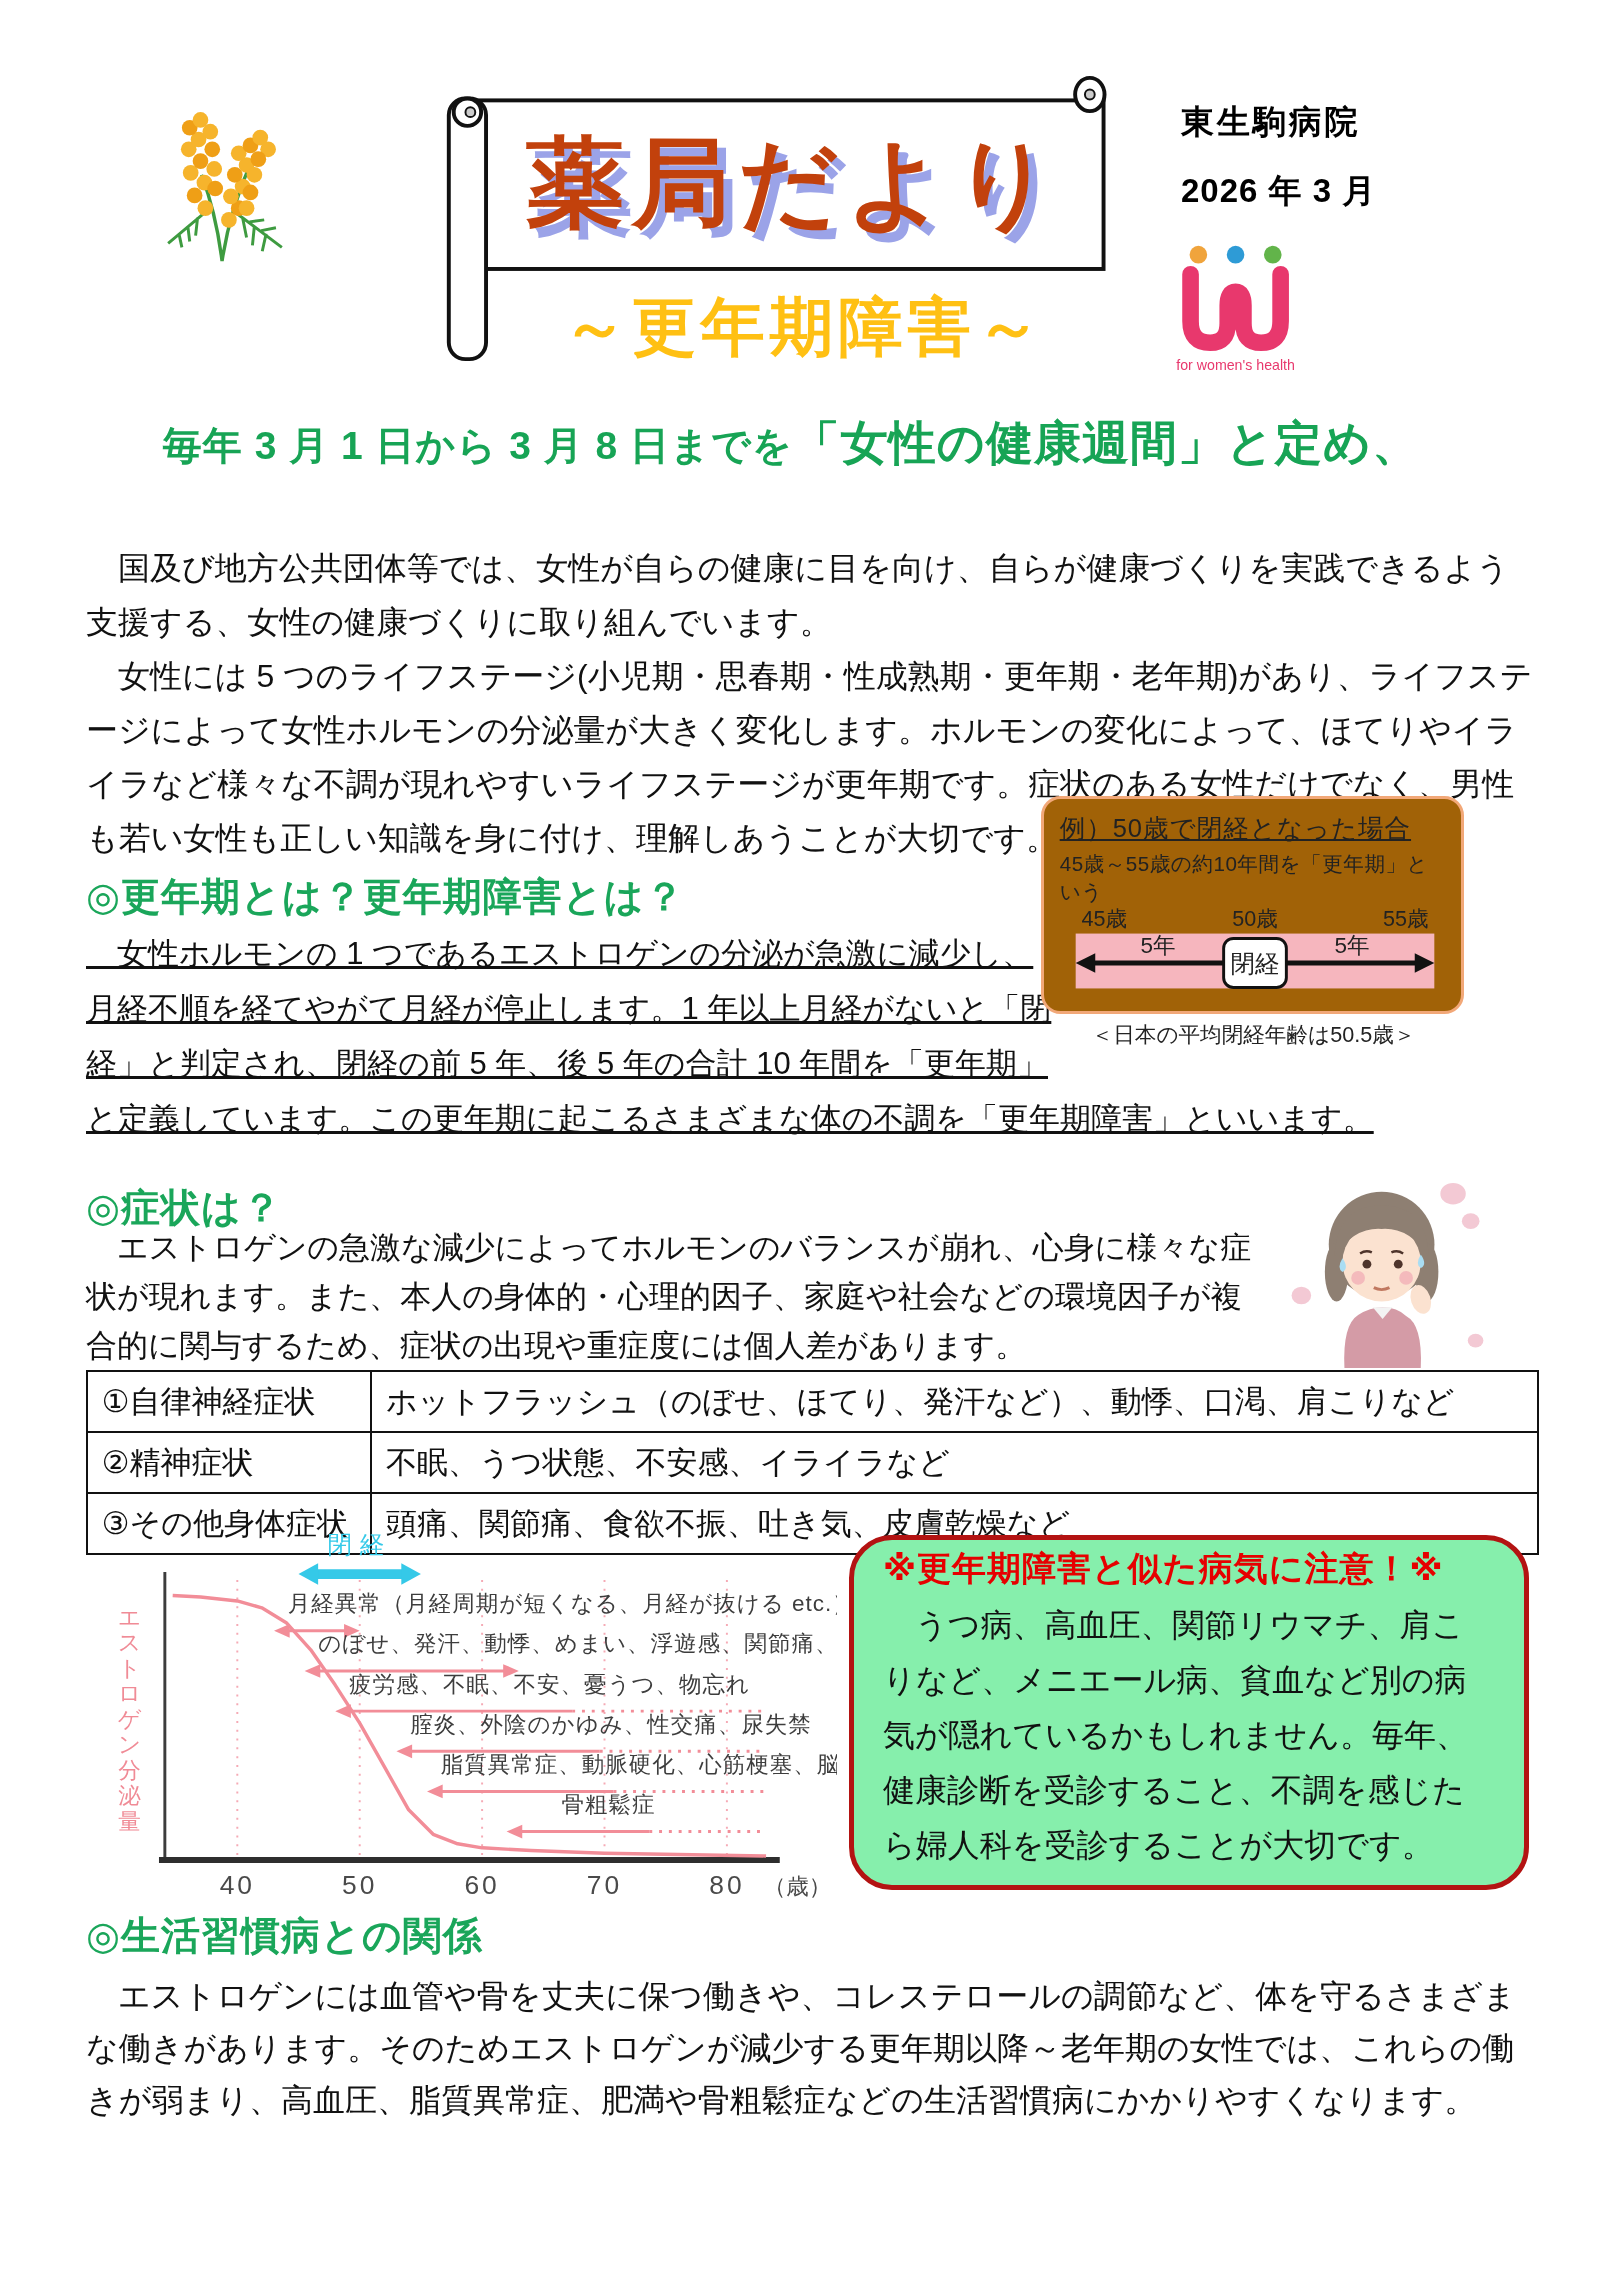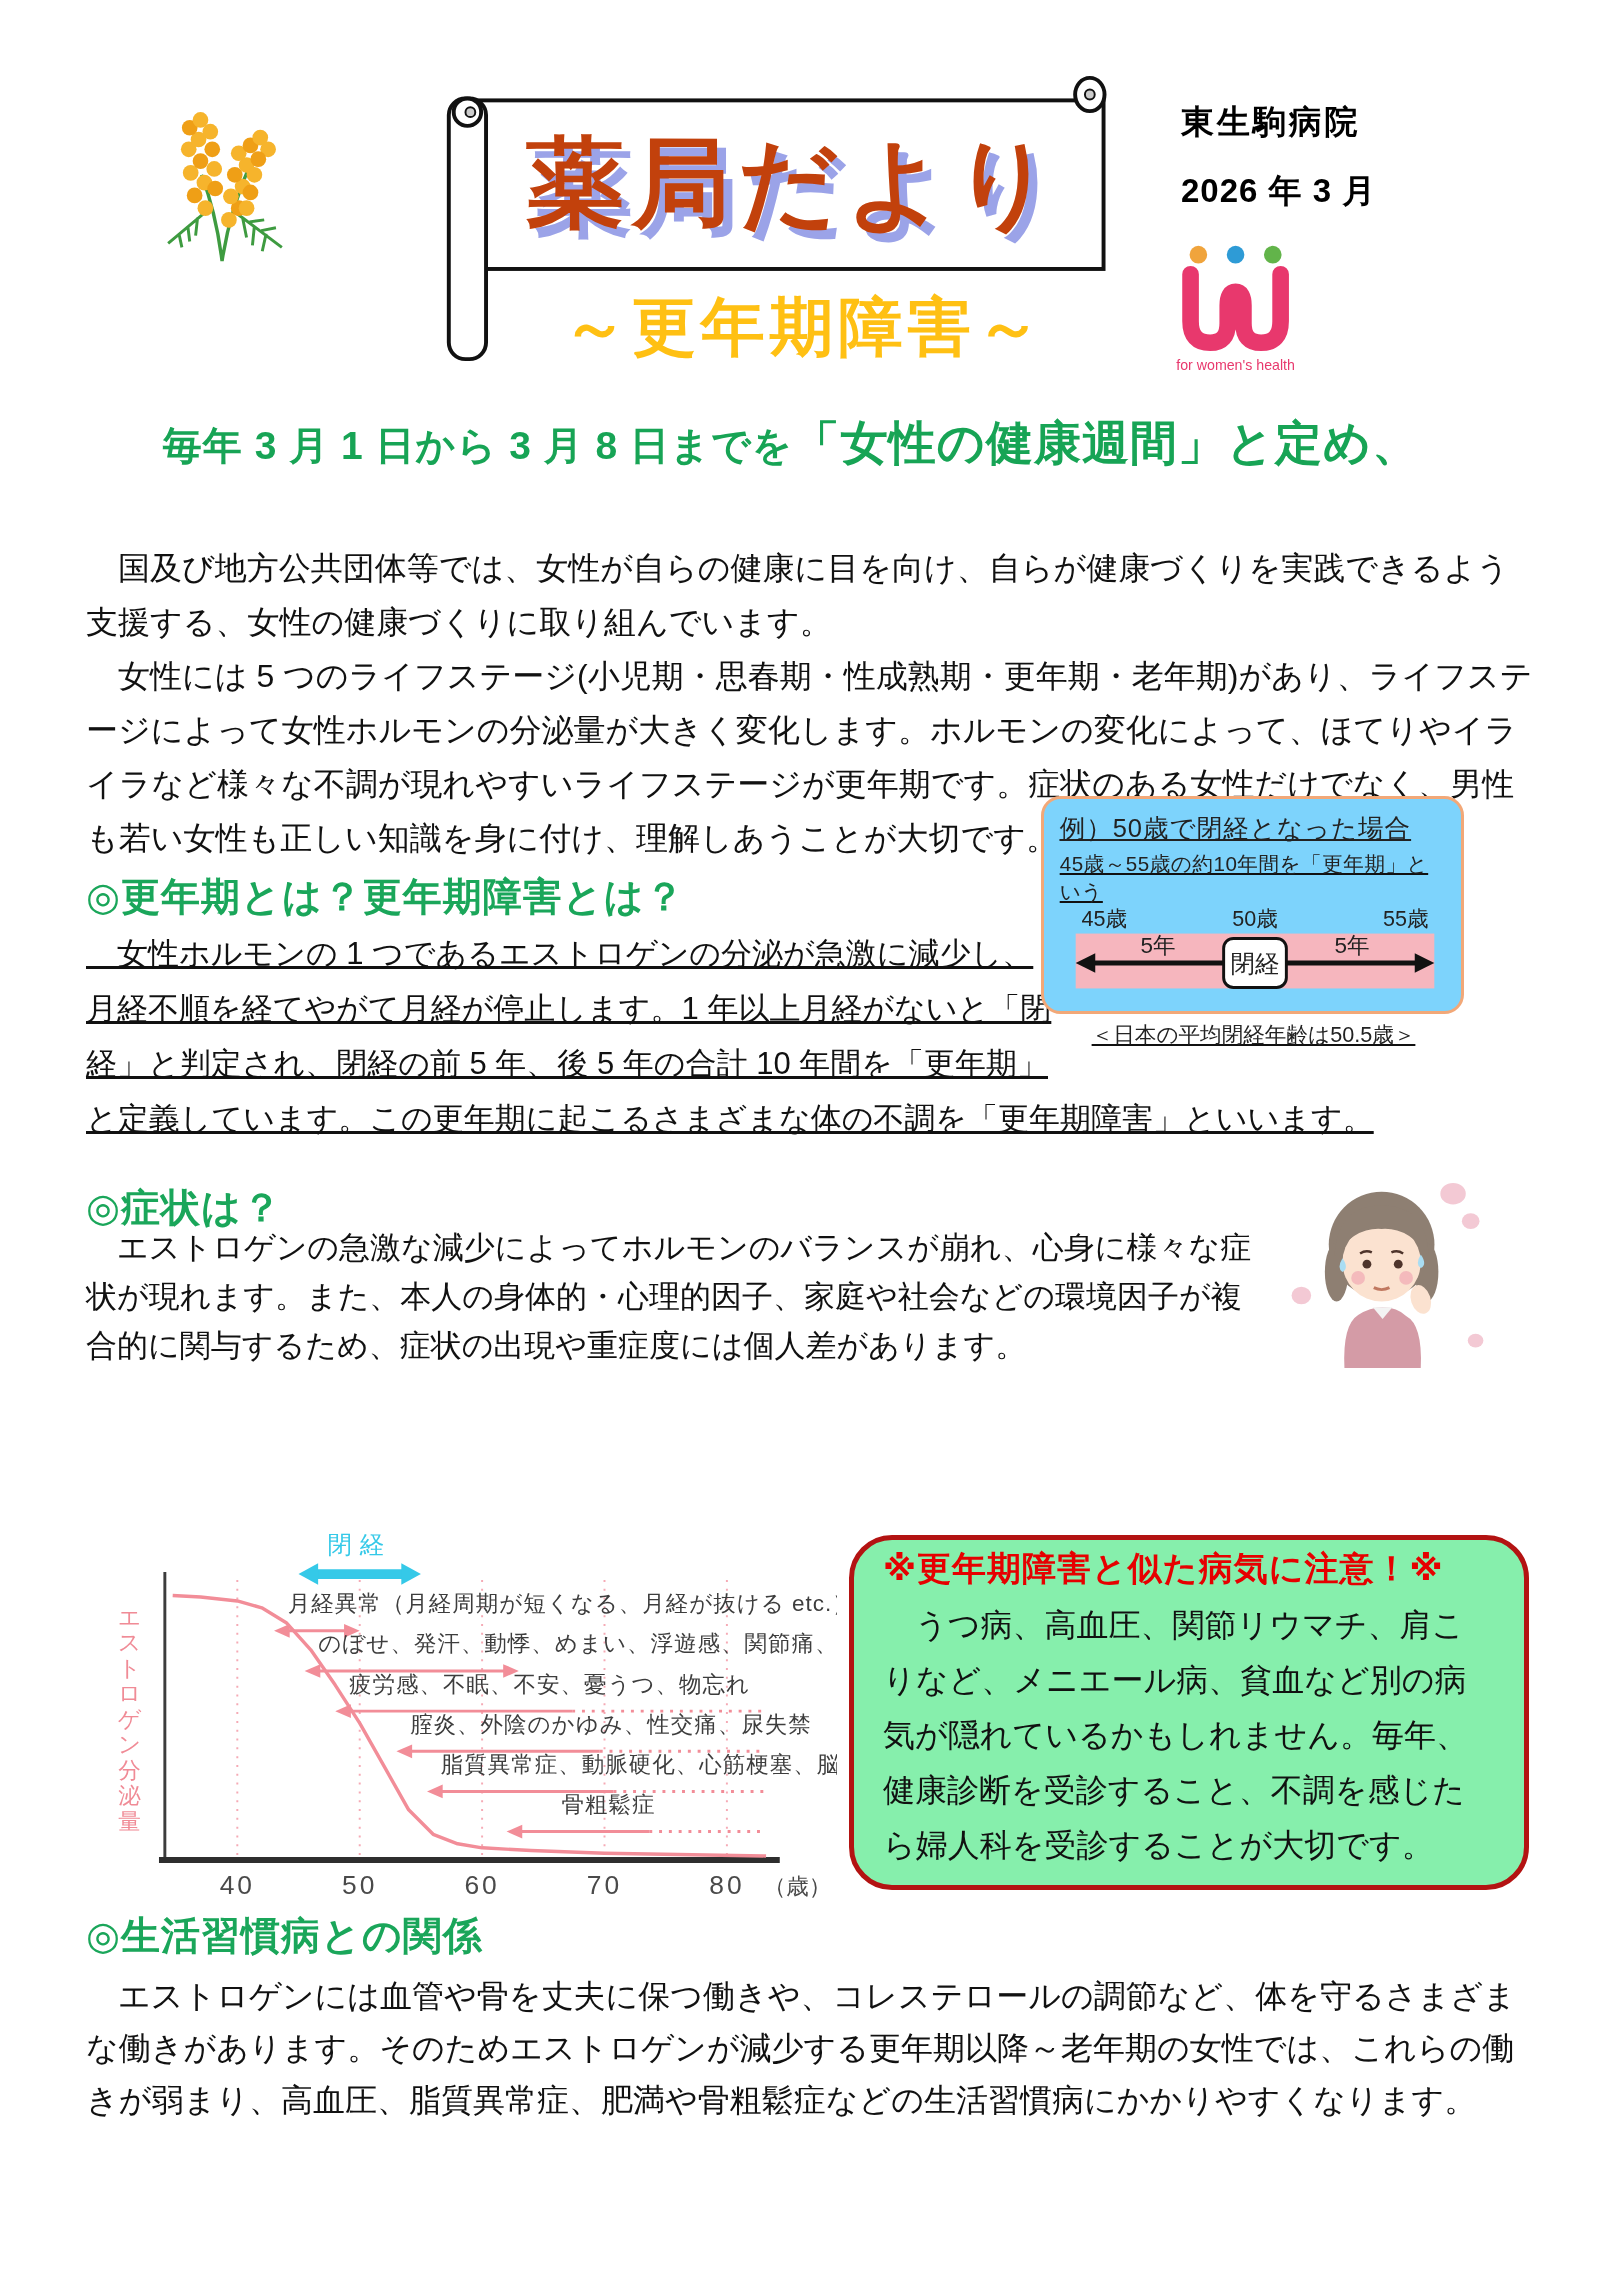--- a/index.html
+++ b/index.html
@@ -14,21 +14,21 @@
   .headline1{width:1583px;text-align:center;color:#17a455;font-weight:bold;}
   .headline1 .norm{font-size:39px;letter-spacing:1px;}
   .headline1 .big{font-size:47px;letter-spacing:1px;}
   .headline2{width:1621px;text-align:center;color:#17a455;font-weight:bold;font-size:43px;letter-spacing:2px;}
   .body-text{font-size:32px;line-height:54px;}
   .body-text p{margin:0;}
   .green-head{font-size:39px;font-weight:bold;color:#1aa65a;letter-spacing:1px;}
   .sec-body{font-size:31px;line-height:55px;}
   .spacer-r{float:right;}
   .example-box{border:3.9px solid #f2a878;border-radius:19.6px;padding:11.8px 13.7px 5.9px 15.7px;
-        box-sizing:border-box;background:#7dd3fc;text-decoration:underline;}
+        box-sizing:border-box;background:#a16207;}
   .ex-title{font-size:25.5px;text-decoration:underline;letter-spacing:1px;color:#222;}
   .ex-sub{font-size:20.6px;margin-top:3.9px;color:#222;letter-spacing:0.5px;}
   .ex-foot{text-align:center;font-size:21.6px;color:#222;margin-top:0px;}
   .symptom-table{border-collapse:collapse;width:1453px;font-size:31px;background:#fff;}
   .symptom-table td{border:2.9px solid #111;height:55px;padding:2px 13.7px;vertical-align:middle;}
   .symptom-table td.cat{width:255px;}
   .caution-box{background:#86efac;border:5.9px solid #b31312;border-radius:43px;
         padding:6px 29px;box-sizing:border-box;}
   .caution-title{color:#e60000;font-weight:bold;font-size:34px;letter-spacing:1px;}
   .caution-body{font-size:32px;line-height:55px;margin-top:5.9px;color:#111;}
@@ -154,20 +154,36 @@
     <circle cx="88" cy="104" r="7" fill="#f2b3b9" opacity="0.85"></circle>
     <circle cx="137" cy="104" r="7" fill="#f2b3b9" opacity="0.85"></circle>
     <path d="M104,114 Q112,118 120,114" stroke="#c07860" stroke-width="3" fill="none"></path>
     <path d="M72,84 q-6,10 0,14 q7,-4 0,-14" fill="#a9ddf3"></path>
     <path d="M152,80 q-6,10 0,14 q7,-4 0,-14" fill="#a9ddf3"></path>
     <path d="M74,196 Q72,152 88,142 Q100,134 113,134 Q128,134 137,143 Q154,152 152,196 Z" fill="#d49ba6"></path>
     <path d="M103,134 L113,146 L123,134 Z" fill="#f3f3f3"></path>
     <ellipse cx="152" cy="126" rx="10" ry="15" fill="#fbe2d0" transform="rotate(-18 152 126)"></ellipse>
   </svg>
 
+  <table class="abs symptom-table" style="left:86px;top:1370px;">
+    <tbody>
+        <tr>
+          <td class="cat">①自律神経症状</td>
+          <td>ホットフラッシュ（のぼせ、ほてり、発汗など）、動悸、口渇、肩こりなど</td>
+        </tr>
+        <tr>
+          <td class="cat">②精神症状</td>
+          <td>不眠、うつ状態、不安感、イライラなど</td>
+        </tr>
+        <tr>
+          <td class="cat">③その他身体症状</td>
+          <td>頭痛、関節痛、食欲不振、吐き気、皮膚乾燥など</td>
+        </tr>
+      </tbody>
+  </table>
 
   <svg id="estrogen-chart" class="abs" style="left:90px;top:1529px;" width="747" height="423" viewBox="0 0 762 432">
       <line x1="150" y1="52" x2="150" y2="336" stroke="#f5aab5" stroke-width="2" stroke-dasharray="2 7"></line>
       <text x="150" y="373" text-anchor="middle" font-size="27" fill="#4a4a4a" letter-spacing="3">40</text>
       <line x1="275" y1="52" x2="275" y2="336" stroke="#f5aab5" stroke-width="2" stroke-dasharray="2 7"></line>
       <text x="275" y="373" text-anchor="middle" font-size="27" fill="#4a4a4a" letter-spacing="3">50</text>
       <line x1="400" y1="52" x2="400" y2="336" stroke="#f5aab5" stroke-width="2" stroke-dasharray="2 7"></line>
       <text x="400" y="373" text-anchor="middle" font-size="27" fill="#4a4a4a" letter-spacing="3">60</text>
       <line x1="525" y1="52" x2="525" y2="336" stroke="#f5aab5" stroke-width="2" stroke-dasharray="2 7"></line>
       <text x="525" y="373" text-anchor="middle" font-size="27" fill="#4a4a4a" letter-spacing="3">70</text>

